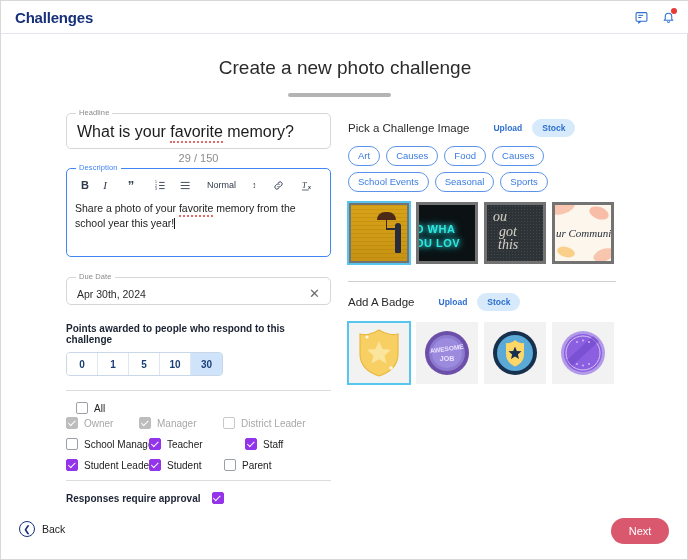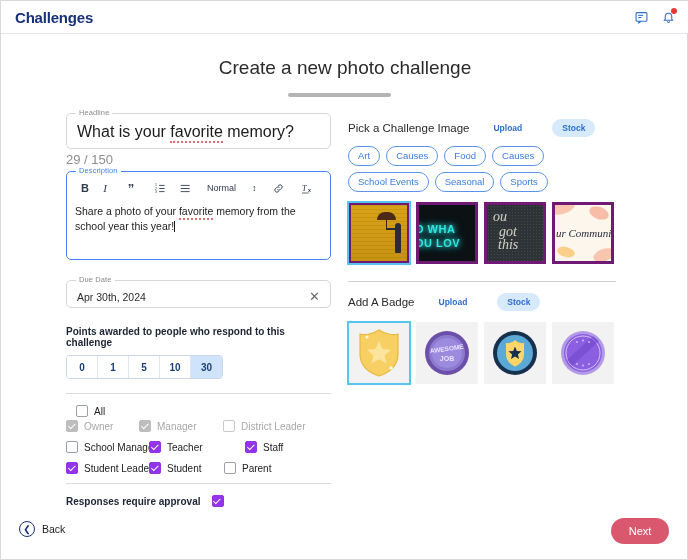--- a/index.html
+++ b/index.html
@@ -73,22 +73,22 @@
 
   .headline-value {
     font-size: 16px; color: #1c1c1c;
     white-space: nowrap;
   }
   .squiggle {
     border-bottom: 2px dotted #e06c6c;
     padding-bottom: 1px;
   }
   .char-count {
-    text-align: left;
-    font-size: 13px; color: #8d8d8d;
+    text-align: center;
+    font-size: 11px; color: #8d8d8d;
     margin-top: 3px;
   }
 
   
   .desc-box { margin-top: 4px; height: 89px; padding: 6px 8px 8px 8px; }
   .toolbar {
     display: flex; align-items: center;
     gap: 0px; height: 20px;
     color: #42526e;
     margin-bottom: 6px;
@@ -181,41 +181,41 @@
   .cb-item.muted .lbl { color: #a8a8a8; }
 
   .approval-row { display: flex; align-items: center; margin-top: 11px; }
   .approval-row .approval-label { font-size: 10px; font-weight: bold; color: #1c2433; }
   .approval-row .cb { margin-left: 11px; }
 
   
   .right-col { position: absolute; left: 347px; top: 118px; width: 268px; }
   .sec-head { display: flex; align-items: center; }
   .sec-title { font-size: 11.5px; color: #2b2b2b; }
-  .seg { margin-left: 14px; display: flex; align-items: center; gap: 20px; }
+  .seg { margin-left: 14px; display: flex; align-items: center; gap: 0; }
   .seg-opt {
     font-size: 8.5px; font-weight: bold; color: #2f6fd0;
     padding: 4px 10px; border-radius: 11px;
     cursor: pointer;
   }
   .seg-opt.active { background: #d6eafb; }
 
   .chips { margin-top: 9px; display: flex; flex-wrap: wrap; gap: 6px; width: 250px; }
   .chip {
     border: 1px solid #5b93ea; border-radius: 11px;
     color: #3b7ce0; font-size: 9.5px;
     padding: 3px 9px 4px 9px;
     cursor: pointer; background: #fff;
     white-space: nowrap;
   }
 
   .thumb-row { margin-top: 10px; display: flex; gap: 6px; }
   .thumb {
     width: 62px; height: 62px;
-    background: #701a75; overflow: hidden;
+    background: #737373; overflow: hidden;
     position: relative; cursor: pointer;
     display: flex; align-items: center; justify-content: center;
   }
   .thumb.selected { outline: 2px solid #56c6ee; outline-offset: -1px; }
   .thumb-inner { width: 56px; height: 56px; position: relative; overflow: hidden; }
 
   
   .t1 { background: linear-gradient(#d9a318, #c79311); }
   .t1 .lines {
     position:absolute; inset:0;

